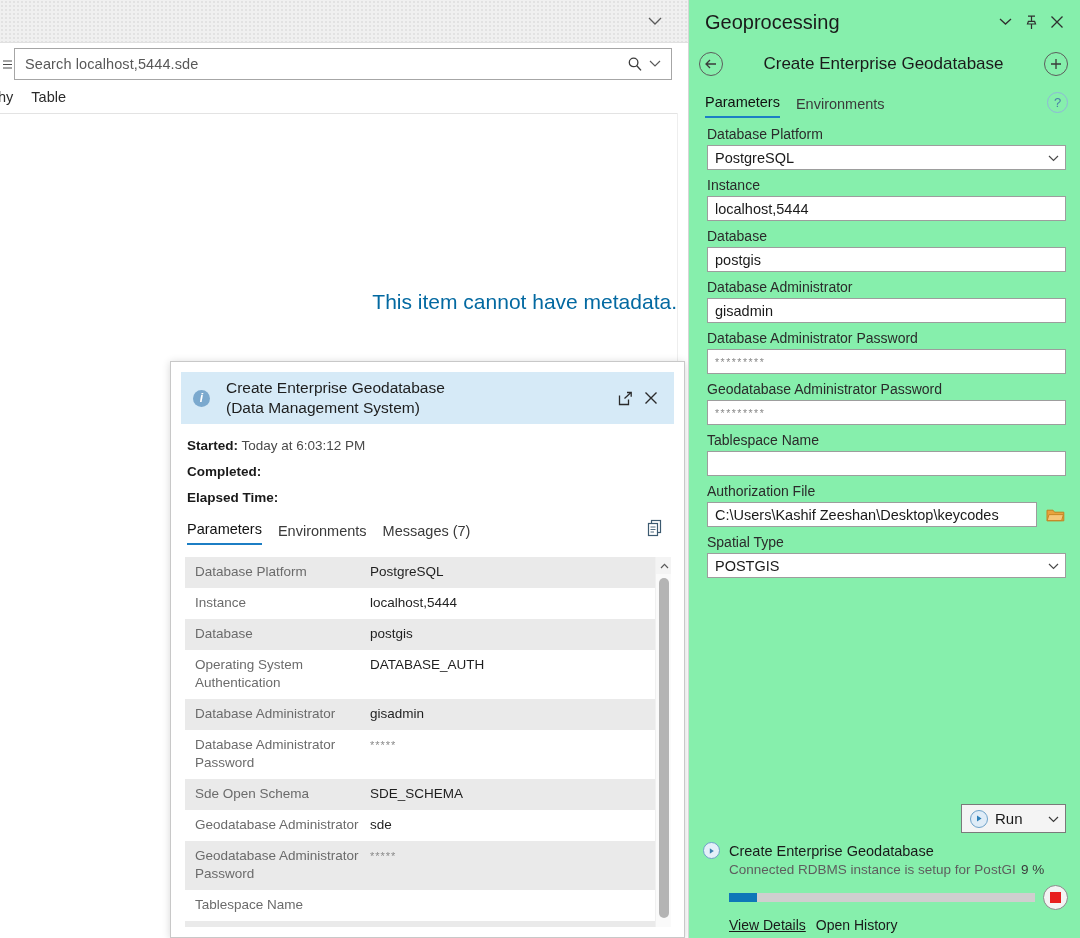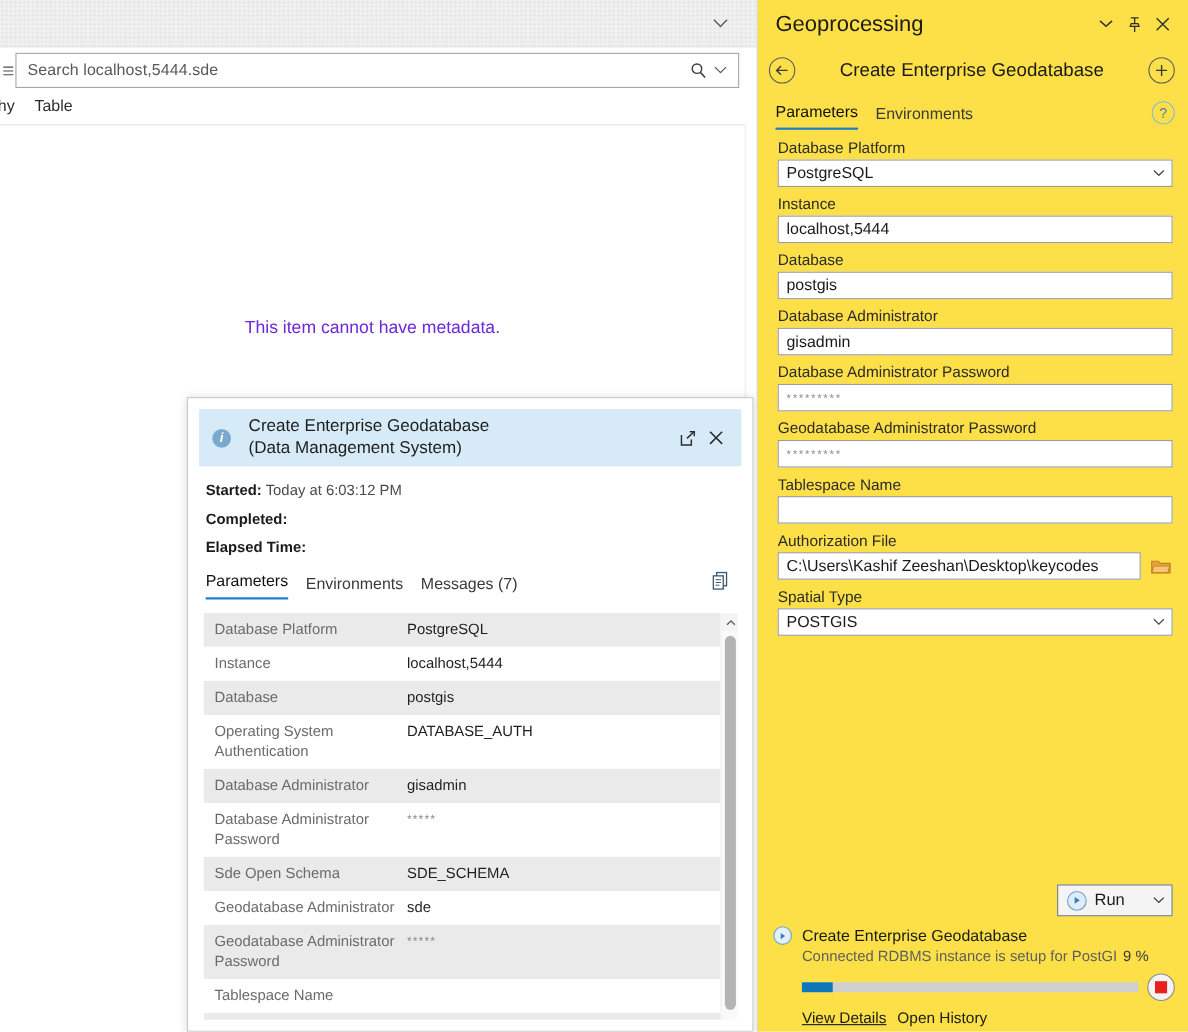--- a/index.html
+++ b/index.html
@@ -54,21 +54,21 @@
     font-size: 14.5px; color: #2b2b2b; text-align: center;
   }
   .tabsrow .tab { padding: 0 2px; }
   .tabsrow .tab.clipped { margin-left: -4px; }
   .pane-divider {
     position: absolute; left: 0; top: 113px; width: 677px; height: 1px;
     background: #e3e3e3;
   }
   .metadata-msg {
     position: absolute; left: 0; top: 290px; width: 677px;
-    text-align: center; font-size: 16px; color: #6d28d9;
+    text-align: right; font-size: 21px; color: #0369a1;
   }
   .catalog-right-edge {
     position: absolute; left: 677px; top: 113px; width: 11px; height: 825px;
     background: #ffffff; border-left: 1px solid #eeeeee;
   }
 
   
   #tool-dialog {
     position: absolute; left: 170px; top: 361px; width: 515px; height: 577px;
     background: #ffffff;
@@ -138,21 +138,21 @@
     background: #f4f4f4;
   }
   .tbl-scroll-thumb {
     position: absolute; left: 3px; top: 21px; width: 10px; height: 340px;
     background: #b4b4b4; border-radius: 5px;
   }
 
   
   #gp-panel {
     position: absolute; left: 688px; top: 0; width: 392px; height: 938px;
-    background: #fde047;
+    background: #86efac;
     border-left: 1px solid #d6d6d6;
   }
   .gp-titlebar {
     height: 44px; display: flex; align-items: center;
     padding: 0 10px 0 16px;
   }
   .gp-title { flex: 1; font-size: 20px; color: #1a1a1a; }
   .gp-tb-btn { width: 26px; height: 26px; display:flex; align-items:center; justify-content:center; color: #2f2f2f; }
   .gp-toolrow {
     height: 40px; display: flex; align-items: center; padding: 0 12px 0 10px;

